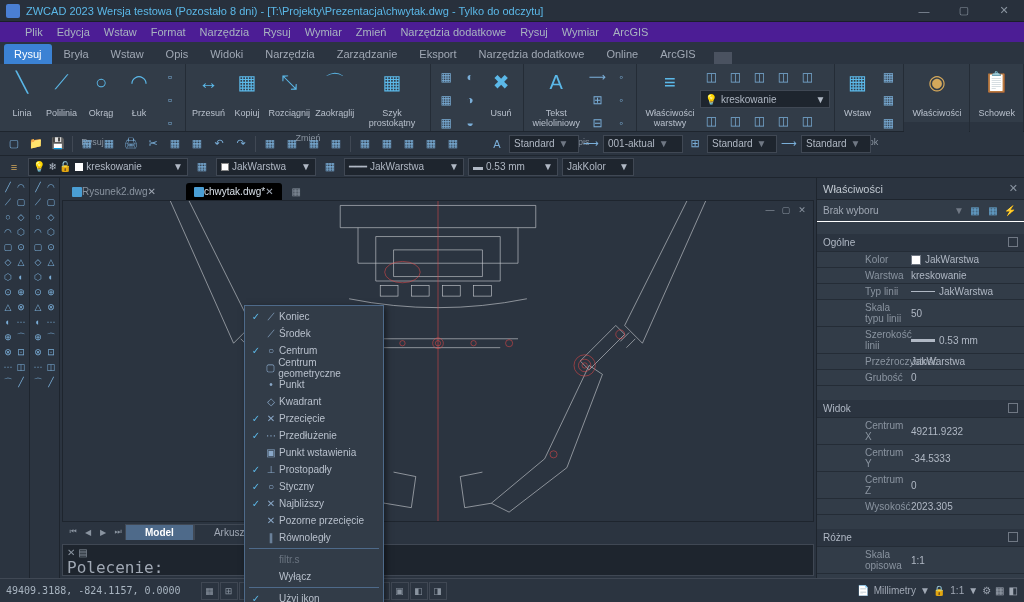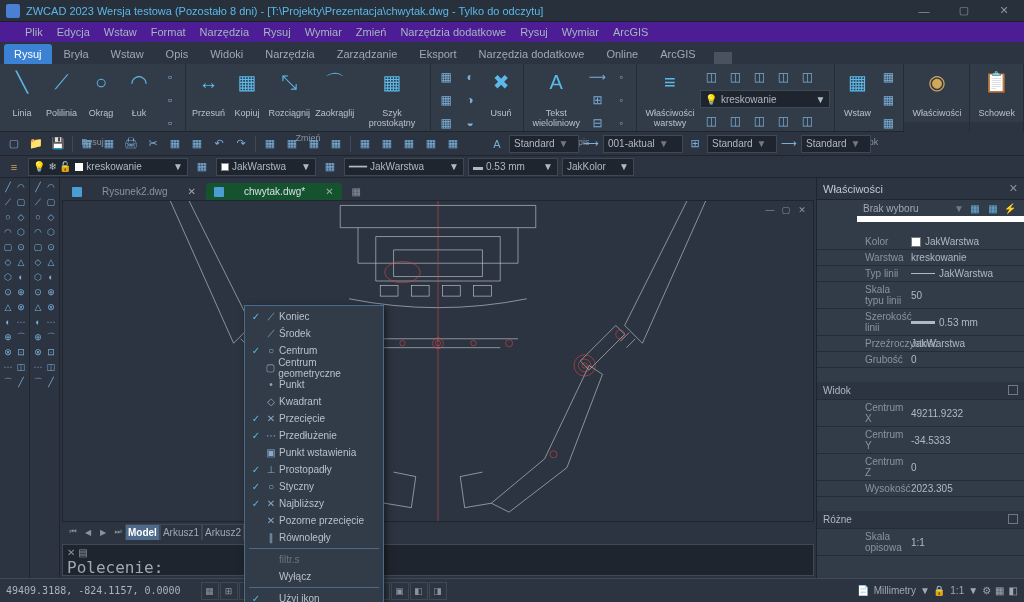--- a/index.html
+++ b/index.html
@@ -39,52 +39,52 @@
 .layer-row { height: 22px; background: #2b3440; display: flex; align-items: center; padding: 0 4px; gap: 4px; border-bottom: 1px solid #1e252e; }
 .layer-combo { height: 18px; background: #1e252e; border: 1px solid #404854; display: flex; align-items: center; padding: 0 4px; font-size: 10px; color: #b0b8c4; gap: 3px; }
 
 .workspace { position: absolute; top: 178px; left: 0; right: 0; bottom: 24px; display: flex; }
 .vtool { width: 30px; background: #2b3440; display: flex; flex-direction: column; padding: 2px; gap: 1px; border-right: 1px solid #1e252e; }
 .vtool-btn { width: 14px; height: 14px; display: inline-flex; align-items: center; justify-content: center; color: #7aaed8; font-size: 9px; }
 .vtool-row { display: flex; gap: 1px; }
 
 .canvas-area { flex: 1; display: flex; flex-direction: column; background: #2b3440; }
 .doc-tabs { height: 22px; display: flex; align-items: flex-end; padding-left: 4px; gap: 2px; }
-.doc-tab { padding: 3px 8px; font-size: 10px; color: #8a94a0; border-radius: 3px 3px 0 0; display: flex; align-items: center; gap: 20px; }
-.doc-tab.active { background: #14532d; color: #d8e0e8; }
+.doc-tab { padding: 3px 8px; font-size: 10px; color: #8a94a0; border-radius: 3px 3px 0 0; display: flex; align-items: center; gap: 0; }
+.doc-tab.active { background: #000000; color: #d8e0e8; margin-left: 20px; }
 .doc-tab .tab-ico { width: 10px; height: 10px; background: #4a9ed4; border-radius: 1px; }
 .doc-tab .close { color: #a0a8b4; }
 
 .canvas { flex: 1; background: #2b3440; position: relative; border: 1px solid #1e252e; margin: 0 2px; }
 .canvas-ctrl { position: absolute; top: 2px; right: 4px; display: flex; gap: 2px; }
 .canvas-ctrl span { width: 14px; height: 14px; color: #8a94a0; font-size: 9px; display: flex; align-items: center; justify-content: center; }
 .drawing { position: absolute; top: 0; left: 0; width: 100%; height: 100%; }
 
 .model-tabs { height: 20px; display: flex; align-items: center; padding-left: 4px; background: #2b3440; margin: 0 2px; }
 .mt-nav { display: flex; gap: 1px; }
 .mt-nav span { width: 14px; height: 14px; color: #8a94a0; font-size: 8px; display: flex; align-items: center; justify-content: center; }
-.mt-tab { padding: 2px 2px; font-size: 10px; color: #a0a8b4; border: 1px solid #404854; border-bottom: none; }
+.mt-tab { padding: 2px 19px; font-size: 10px; color: #a0a8b4; border: 1px solid #404854; border-bottom: none; }
 .mt-tab.active { background: #4e6a8a; color: #fff; font-weight: bold; }
 
 .cmdline { height: 32px; background: #1e252e; margin: 2px; border: 1px solid #404854; padding: 2px 4px; }
 .cmd-x { color: #8a94a0; font-size: 10px; }
 .cmd-prompt { color: #a0a8b4; font-family: Consolas, monospace; font-size: 16px; }
 
 .statusbar { position: absolute; bottom: 0; left: 0; right: 0; height: 24px; background: #2b3440; display: flex; align-items: center; padding: 0 6px; border-top: 1px solid #404854; }
 .status-coords { font-family: Consolas, monospace; font-size: 10px; color: #a8b4c0; flex: 0 0 auto; }
 .status-btns { display: flex; gap: 1px; margin-left: 20px; }
 .status-btn { width: 18px; height: 18px; border: 1px solid #404854; display: flex; align-items: center; justify-content: center; font-size: 9px; color: #8a94a0; }
 .status-btn.active { background: #4e6a8a; border-color: #5bb8e8; }
 .status-right { margin-left: auto; display: flex; align-items: center; gap: 4px; font-size: 10px; color: #a0a8b4; }
 
 .prop-panel { width: 208px; background: #323c48; border-left: 1px solid #1e252e; display: flex; flex-direction: column; }
 .prop-title { height: 22px; display: flex; align-items: center; padding: 0 6px; background: #2b3440; font-size: 11px; color: #c0c8d0; border-bottom: 1px solid #1e252e; }
 .prop-title .spacer { flex: 1; }
 .prop-title .x { color: #8a94a0; }
-.prop-sel { height: 22px; display: flex; align-items: center; padding: 0 6px; font-size: 10px; color: #a0a8b4; border-bottom: 6px solid #ffffff; margin-left: 40px; }
+.prop-sel { height: 22px; display: flex; align-items: center; padding: 0 6px; font-size: 10px; color: #a0a8b4; border-bottom: 1px solid #ffffff; }
 .prop-sel .arrow { margin-left: auto; color: #707884; }
 .prop-sel .pi { width: 14px; height: 14px; margin-left: 4px; color: #6aaedc; font-size: 10px; display: flex; align-items: center; justify-content: center; }
 .prop-section { padding: 3px 6px; font-size: 10px; color: #b0b8c4; background: #2b3440; border-bottom: 1px solid #242c36; display: flex; }
 .prop-section .marker { margin-left: auto; width: 10px; height: 10px; border: 1px solid #707884; }
 .prop-row { display: flex; padding: 2px 6px; font-size: 10px; border-bottom: 1px solid #242c36; }
 .prop-key { width: 88px; color: #8a94a0; padding-left: 42px; }
 .prop-val { flex: 1; color: #b0b8c4; display: flex; align-items: center; gap: 4px; }
 .color-swatch { width: 10px; height: 10px; border: 1px solid #707884; background: #fff; }
 
 .ctx-menu { position: absolute; left: 244px; top: 305px; width: 140px; background: #323c48; border: 1px solid #4e6a8a; padding: 2px 0; z-index: 1000; box-shadow: 2px 2px 6px rgba(0,0,0,0.5); }
@@ -584,20 +584,24 @@
       </div>
     <div class="prop-sel">
         <span>Brak wyboru</span>
         <span class="arrow">▼</span>
         <span class="pi">▦</span>
         <span class="pi">▦</span>
         <span class="pi" style="color:#d4c45b">⚡</span>
       </div>
     <div style="height:12px"></div>
     <div id="props-body">
+        <div class="prop-section">
+          <span>Ogólne</span>
+          <span class="marker"></span>
+        </div>
         <div class="prop-row">
           <div class="prop-key">Kolor</div>
           <div class="prop-val"><span class="color-swatch"></span>JakWarstwa</div>
         </div>
         <div class="prop-row">
           <div class="prop-key">Warstwa</div>
           <div class="prop-val">kreskowanie</div>
         </div>
         <div class="prop-row">
           <div class="prop-key">Typ linii</div>

